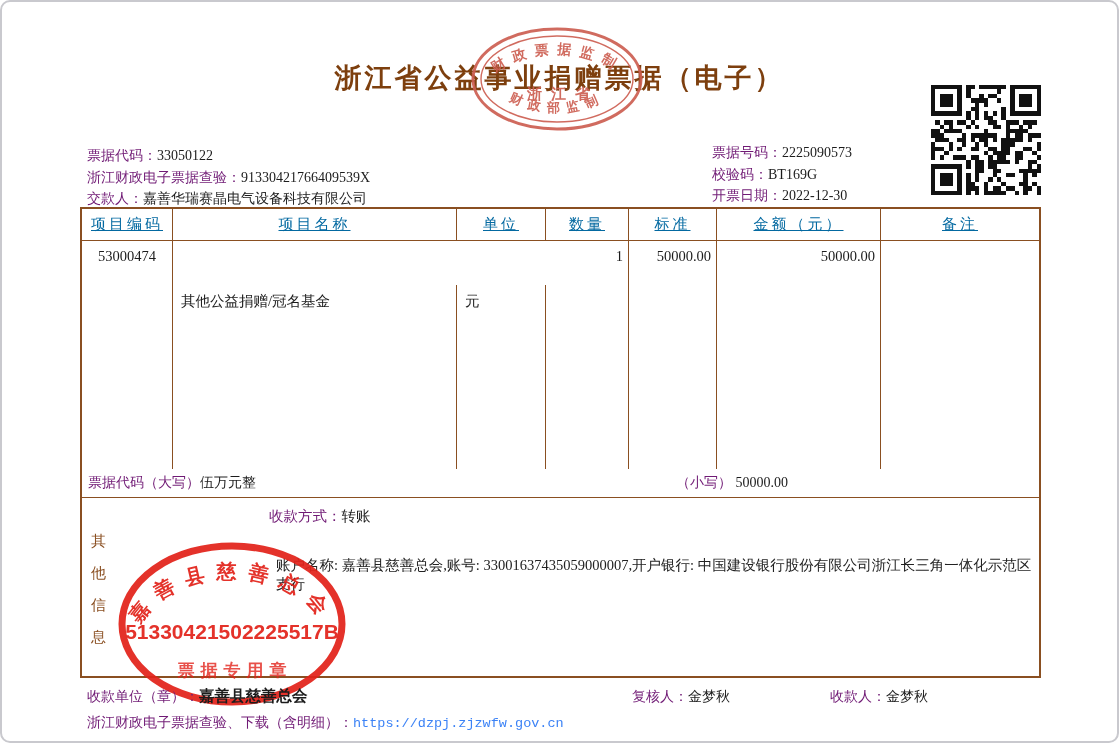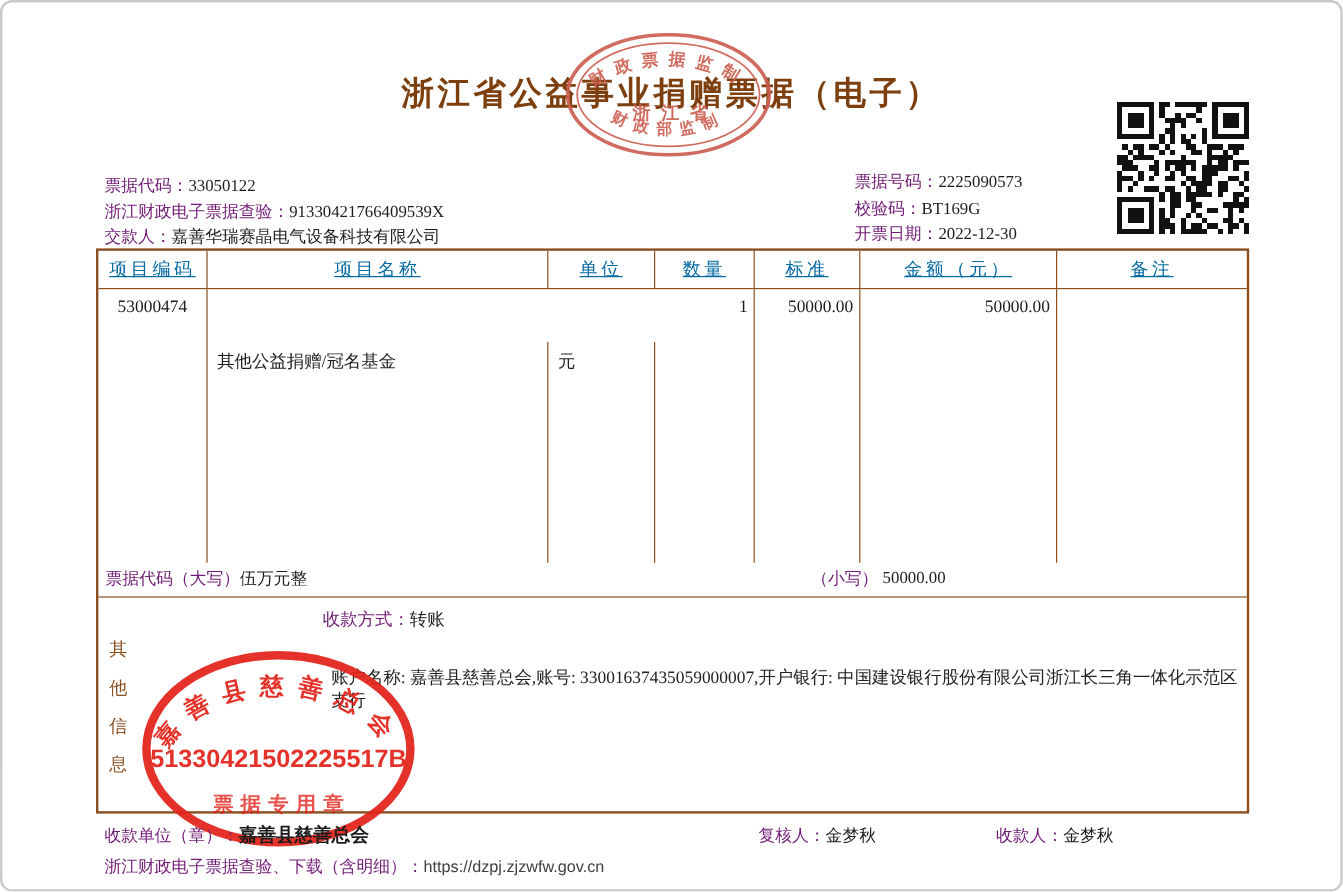--- a/index.html
+++ b/index.html
@@ -45,21 +45,21 @@
   .bs-code{font-family:"Liberation Sans","DejaVu Sans",sans-serif;font-size:21px;font-weight:bold;fill:#e2231a;}
   .bs-cap{font-size:17px;letter-spacing:6px;fill:#e2231a;font-weight:bold;opacity:.85;}
   .qr{position:absolute;left:928px;top:83px;width:112px;height:110px;}
   
   .sigrow{position:absolute;top:684px;left:0;width:100%;font-size:14px;}
   .sigrow .unit{position:absolute;left:85px;top:0;white-space:nowrap;}
   .sigrow .unit .val{font-size:15.5px;font-weight:bold;}
   .sigrow .reviewer{position:absolute;left:630px;top:2px;white-space:nowrap;}
   .sigrow .payee{position:absolute;left:828px;top:2px;white-space:nowrap;}
   .footrow{position:absolute;top:712px;left:85px;font-size:14px;white-space:nowrap;}
-  .mono{font-family:Liberation Sans, sans-serif;font-size:13.5px;color:#404040;text-decoration:none;}
+  .mono{font-family:Liberation Mono, monospace;font-size:13.5px;color:#3b82f6;text-decoration:none;}
 </style>
 </head>
 <body>
 
 <div class="page">
 
   <div class="title">浙江省公益事业捐赠票据（电子）</div>
 
   <div class="hfields leftb">
     <div><span class="lab">票据代码：</span><span class="val">33050122</span></div>

